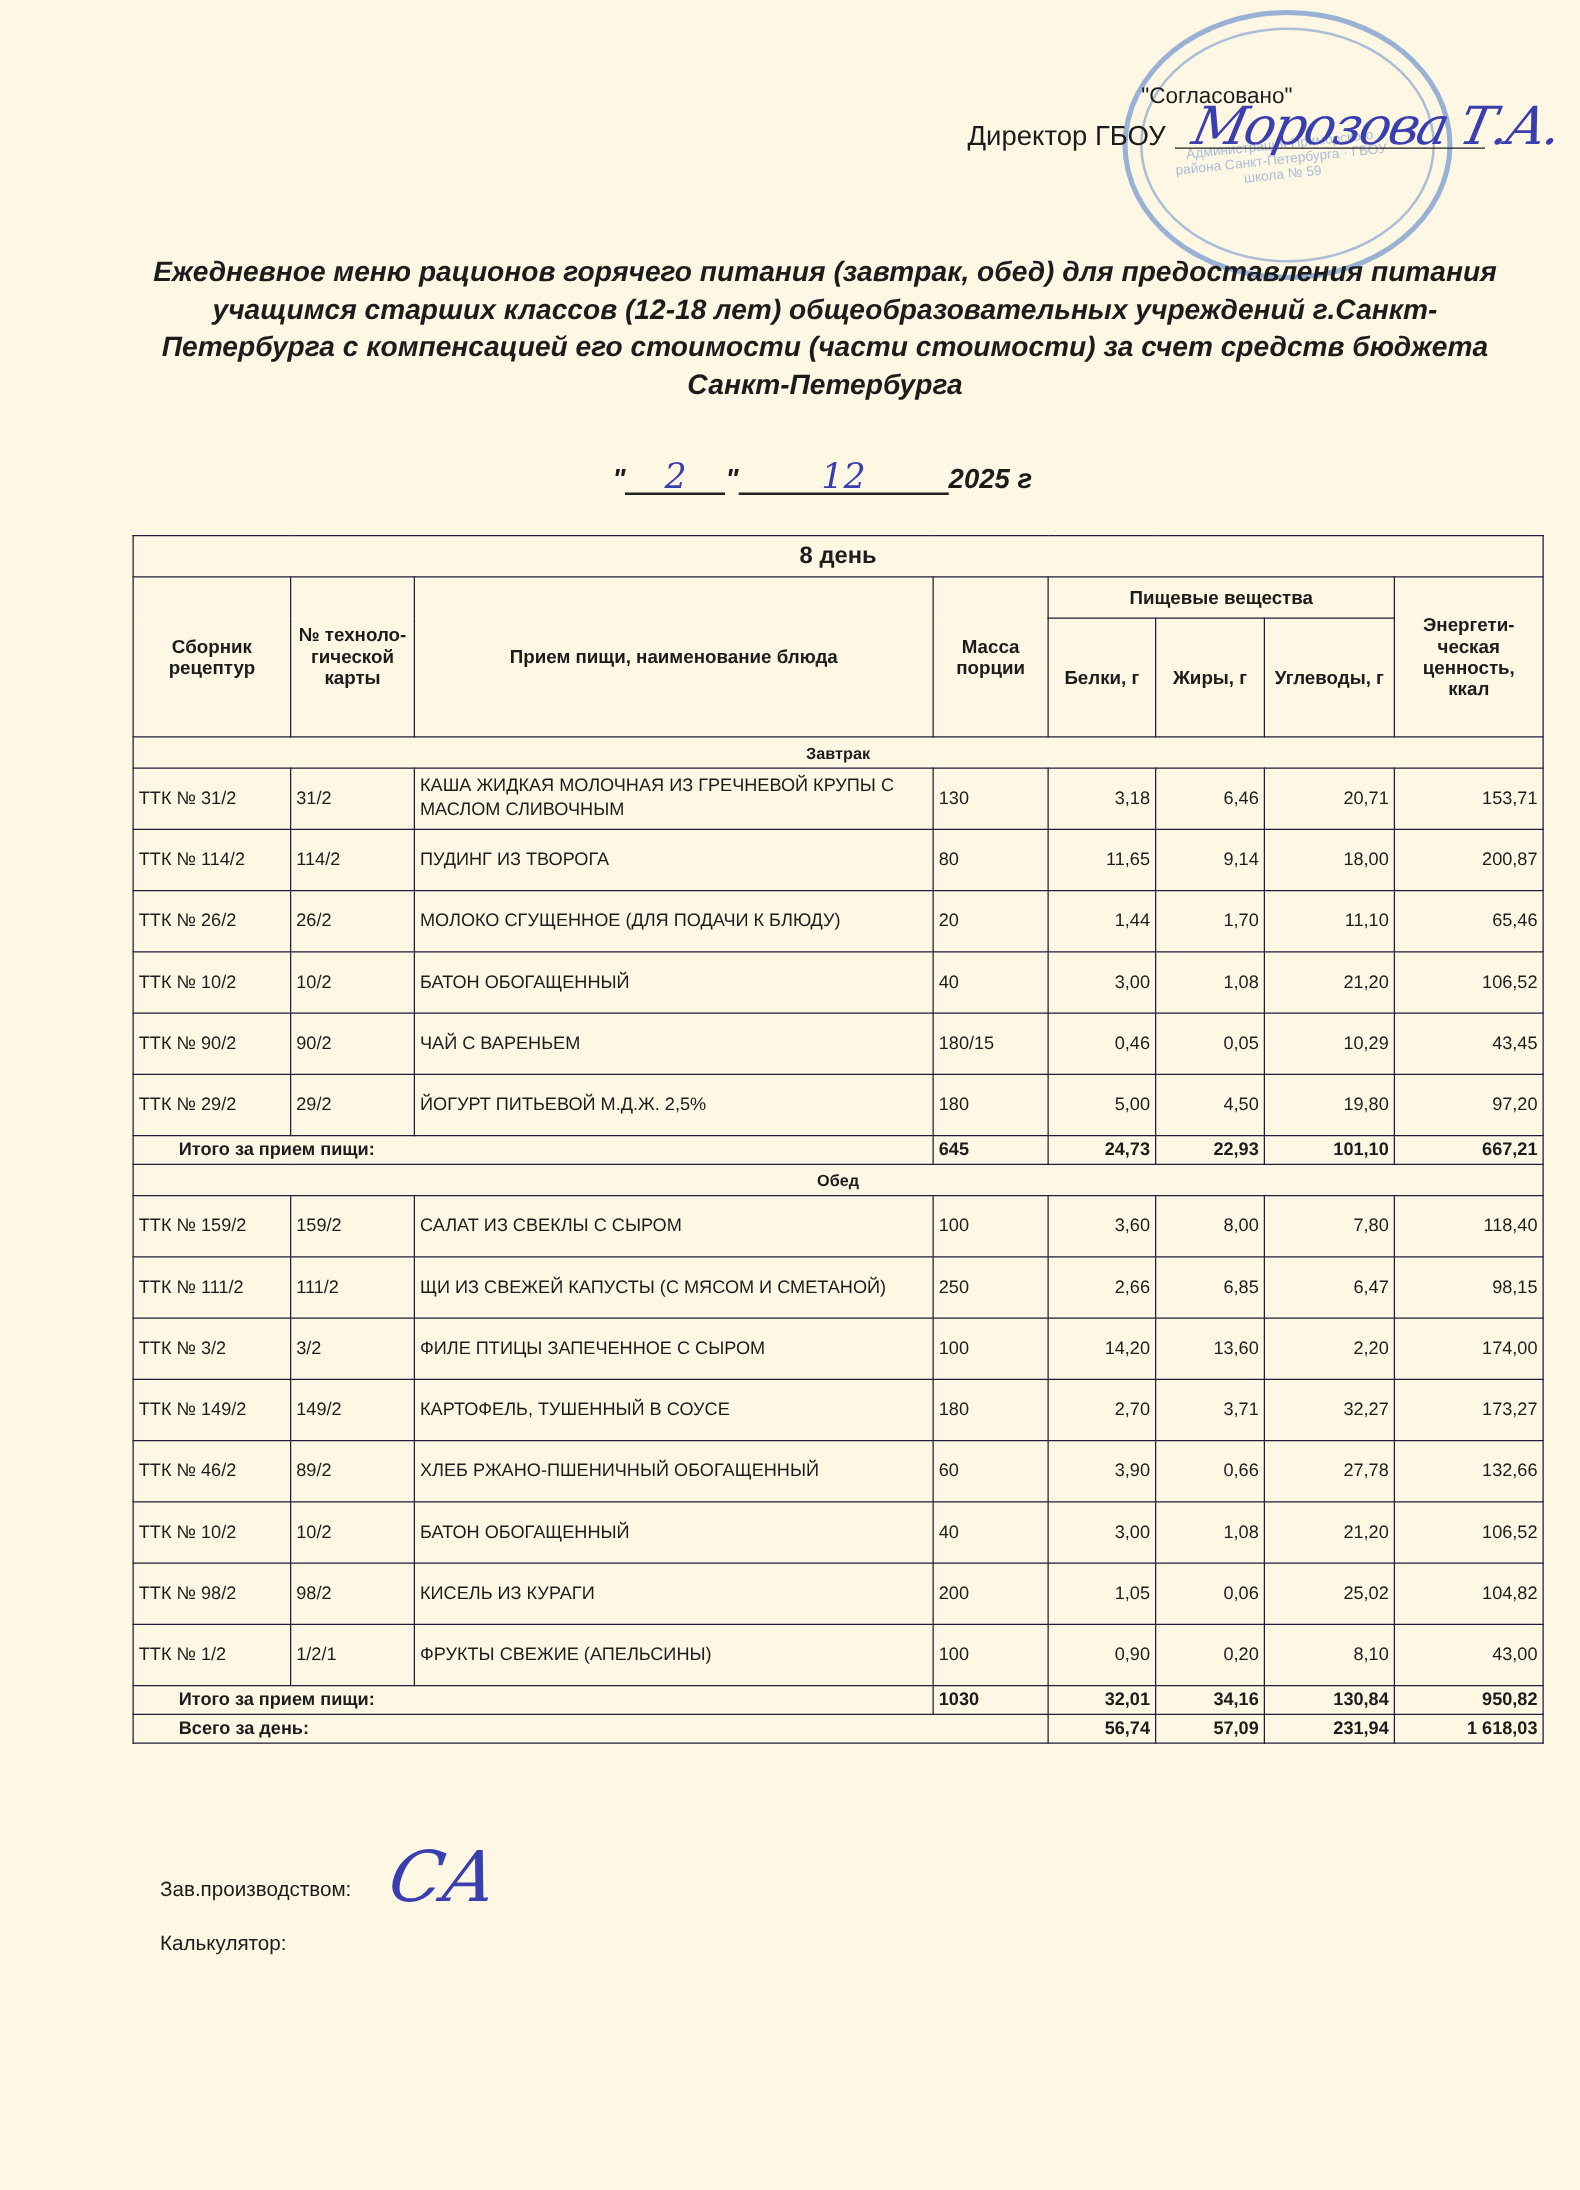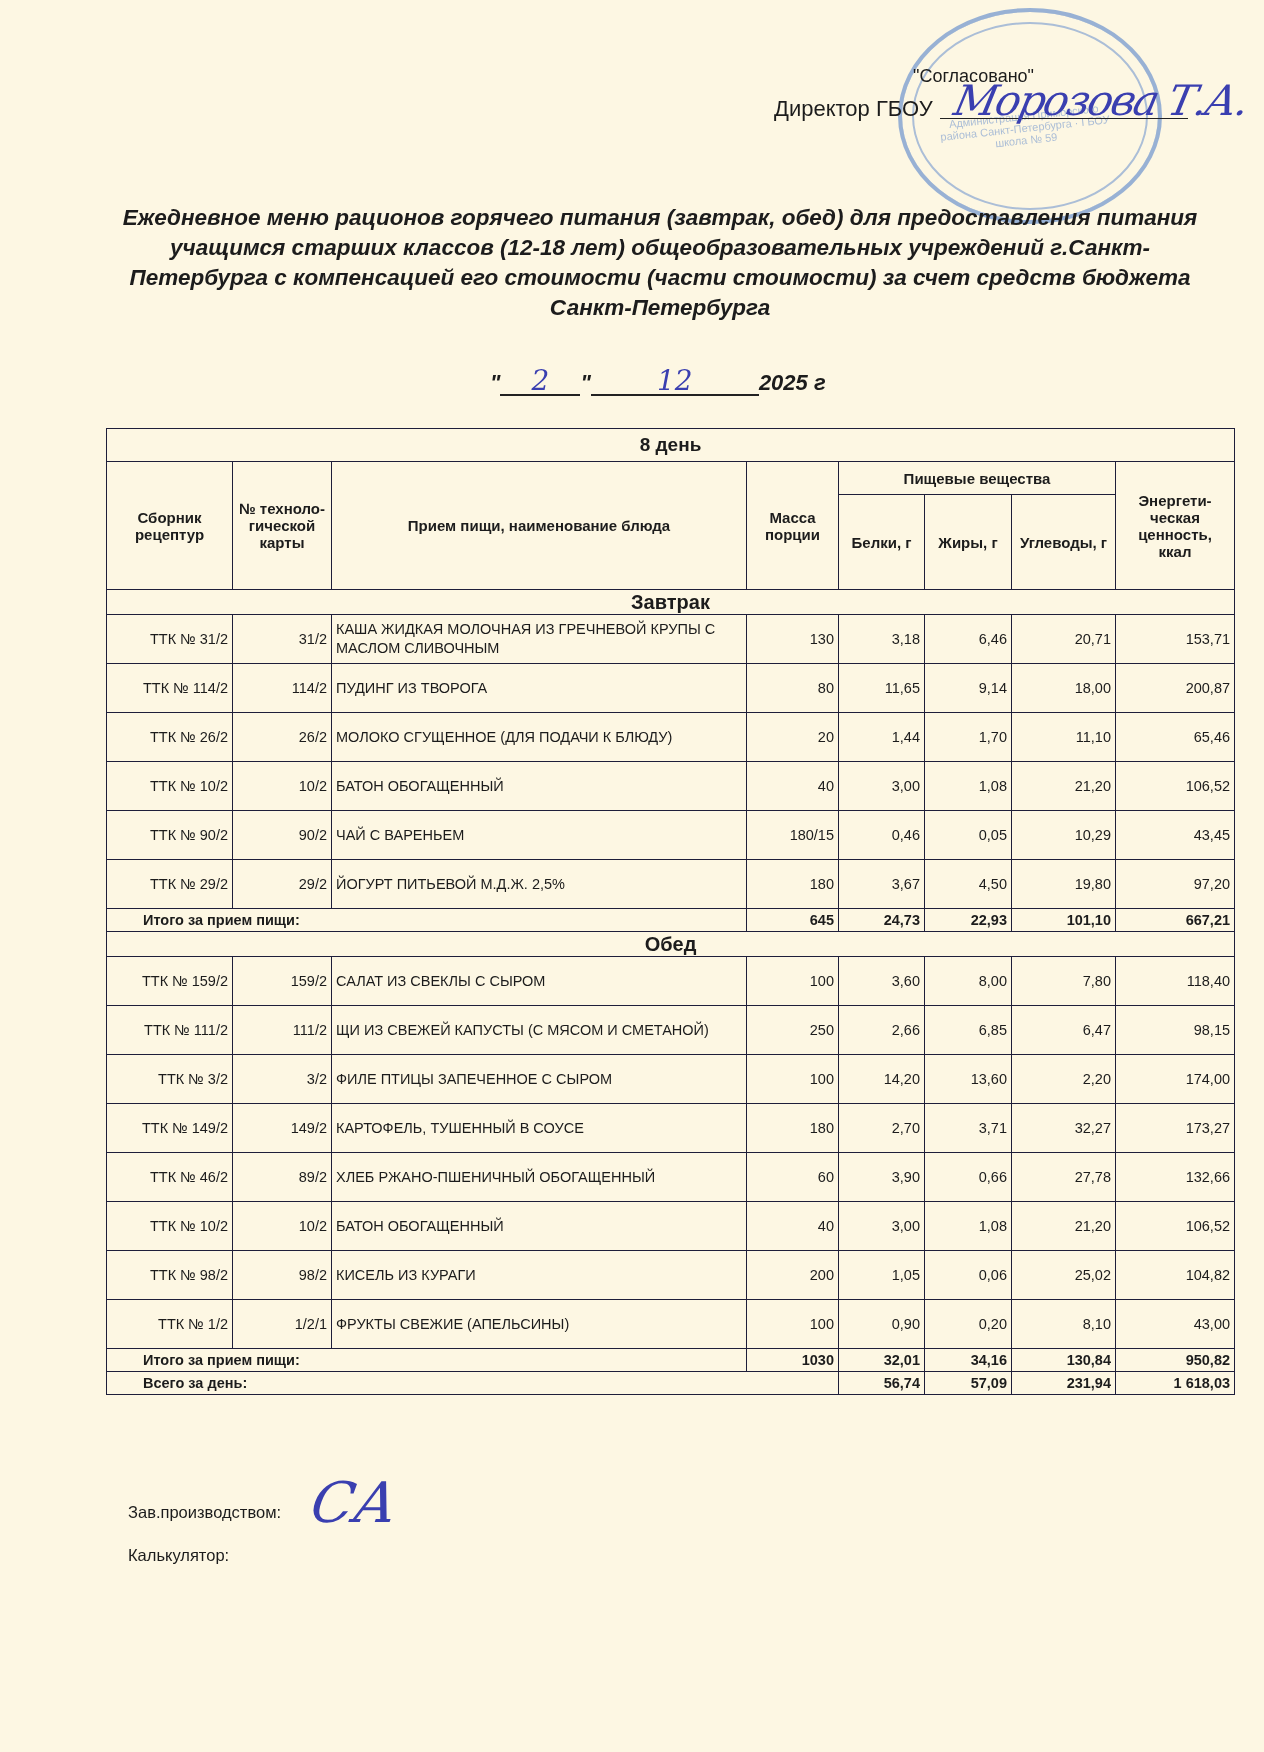--- a/index.html
+++ b/index.html
@@ -36,23 +36,23 @@
   .date-row .day { width:80px; }
   .date-row .month { width:168px; }
 
   table.menu {
     position:absolute; left:106px; top:428px; width:1128px;
     border-collapse:collapse; table-layout:fixed; font-size:14.5px;
   }
   table.menu td, table.menu th { border:1.6px solid #1e1e3a; padding:0 4px; }
   table.menu th { font-weight:bold; font-size:15px; text-align:center; }
   .day-title { height:32px; font-size:19px !important; font-weight:bold !important; }
-  .section { height:24px; text-align:center; font-weight:bold; font-size:20px; }
+  .section { height:24px; text-align:center; font-weight:bold; font-size:13px; }
   tr.item td { height:48px; }
-  td.c { text-align:right; }
+  td.c { text-align:left; }
   td.r { text-align:right; }
   td.name { font-size:14.5px; line-height:19px; }
   tr.total td { height:22px; font-weight:bold; }
   tr.total td.lbl { font-weight:bold; font-size:14.5px; text-align:left;padding-left:36px; }
   tr.grand td { height:22px; font-weight:bold; }
 
   .footer { position:absolute; left:128px; font-size:16.5px; }
   .f1 { top:1503px;text-align:right; }
   .f2 { top:1546px; }
   .sign-prod { position:absolute; left:312px; top:1470px; font-family:"DejaVu Serif", serif;
@@ -158,21 +158,21 @@
         <td class="r">0,46</td>
         <td class="r">0,05</td>
         <td class="r">10,29</td>
         <td class="r">43,45</td>
       </tr>
       <tr class="item">
         <td class="c">ТТК № 29/2</td>
         <td class="c">29/2</td>
         <td class="name">ЙОГУРТ ПИТЬЕВОЙ М.Д.Ж. 2,5%</td>
         <td class="c">180</td>
-        <td class="r">3,67</td>
+        <td class="r">5,00</td>
         <td class="r">4,50</td>
         <td class="r">19,80</td>
         <td class="r">97,20</td>
       </tr>
       <tr class="total">
         <td colspan="3" class="lbl">Итого за прием пищи:</td>
         <td class="c">645</td>
         <td class="r">24,73</td>
         <td class="r">22,93</td>
         <td class="r">101,10</td>

